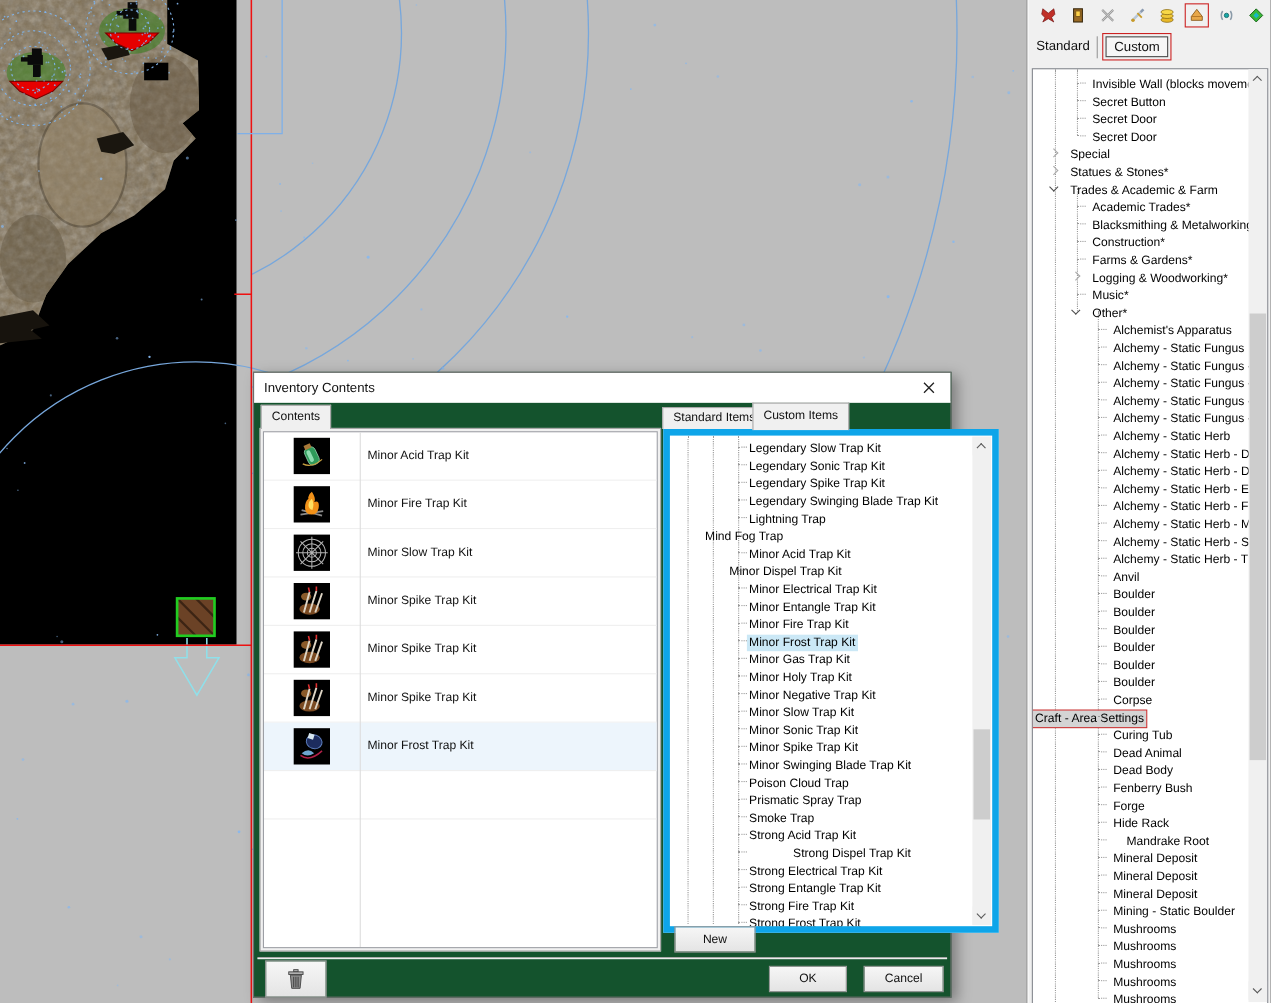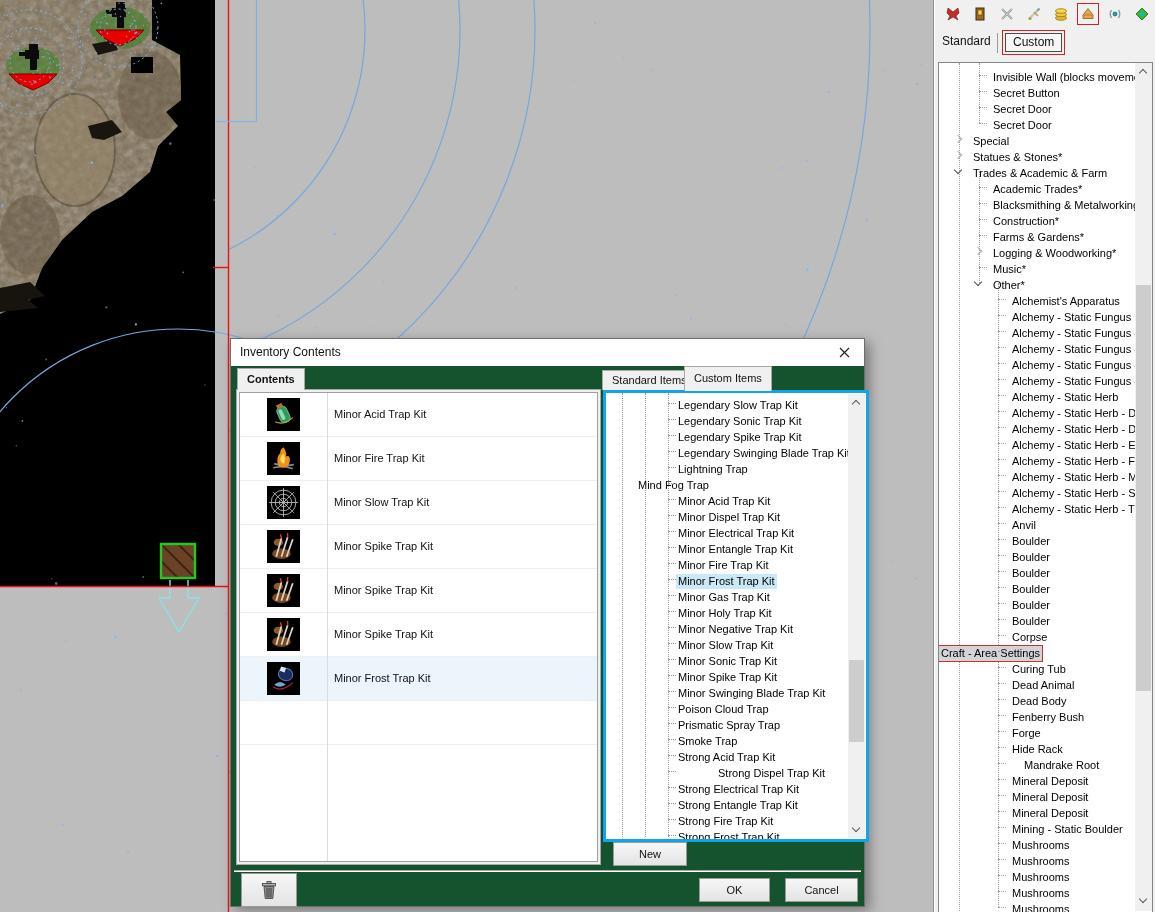--- a/index.html
+++ b/index.html
@@ -10,34 +10,34 @@
   
   #dlg{position:absolute;left:230px;top:338px;width:633px;height:567px;background:#14532d;
        border:1px solid #6e6e6e;box-shadow:5px 4px 12px rgba(0,0,0,.35);}
   #dlg-title{position:absolute;left:0;top:0;right:0;height:26px;background:#ffffff;
              border-bottom:1px solid #ffffff;}
   #dlg-title .txt{position:absolute;left:9px;top:6px;font-size:12px;color:#111;}
   #dlg-close{position:absolute;right:3px;top:2px;width:34px;height:22px;display:flex;
              align-items:center;justify-content:center;cursor:pointer;}
   .tab{position:absolute;background:#f0f0f0;border:1px solid #a8a8a8;border-bottom:none;
        font-size:11px;line-height:20px;padding:0 9px;color:#111;}
-  #tab-contents{left:6px;top:29px;height:21px;z-index:4;font-weight:bold;}
+  #tab-contents{left:6px;top:29px;height:21px;z-index:4;}
   #tab-standard-items{left:371px;top:31px;height:19px;z-index:2;line-height:18px;}
   #tab-custom-items{left:453px;top:27px;height:24px;z-index:4;background:#f0f0f0;line-height:22px;}
   #left-page{position:absolute;left:5px;top:50px;width:363px;height:474px;
              border:1px solid #a8a8a8;background:#f0f0f0;z-index:3;}
   #inv-list{position:absolute;left:2px;top:2px;width:357px;height:468px;background:#fff;
             border:1px solid #9d9fa5;overflow:hidden;}
   #inv-col-sep{position:absolute;left:87px;top:0;bottom:0;width:1px;background:#dcdcdc;}
   .inv-row{position:relative;height:43px;border-bottom:1px solid #efefef;}
   .inv-row.sel{background:#edf5fc;}
   .inv-ico{position:absolute;left:27px;top:5px;width:33px;height:33px;background:#000;}
   .inv-lbl{position:absolute;left:94px;top:15px;font-size:11px;color:#111;white-space:nowrap;}
   #right-tree-panel{position:absolute;left:372px;top:51px;width:260px;height:446px;
-                    background:#fff;border:3px solid #0ea5e9;z-index:3;overflow:hidden;}
+                    background:#fff;border:6px solid #0ea5e9;z-index:3;overflow:hidden;padding-left:33px;}
   .dotv{position:absolute;width:1px;border-left:1px dotted #9a9a9a;}
   .trow{position:relative;height:16px;white-space:nowrap;}
   .trow .dash{position:absolute;top:8px;height:1px;border-top:1px dotted #9a9a9a;width:8px;}
   .trow .lbl{display:inline-block;font-size:11px;line-height:15px;padding:0 2px;color:#000;}
   .trow .lbl.sel{background:#cbe8f6;}
   .trow .lbl.redbox{background:#d4d4d4;outline:1px solid #c83232;}
   .chev{position:absolute;width:5px;height:5px;border:solid #a9a9a9;border-width:0 1.5px 1.5px 0;}
   .chev.c{transform:rotate(-45deg);top:5px;}
   .chev.e{border-color:#4d4d4d;transform:rotate(45deg);top:4px;}
   
@@ -488,21 +488,21 @@
       <div class="dotv" style="left:39px;top:0;height:444px;"></div>
       <div class="dotv" style="left:62px;top:0;height:444px;"></div>
       <div id="dlg-tree-rows">
           <div class="trow"><span class="dash" style="left:62px"></span><span class="lbl" style="margin-left:70px">Legendary Slow Trap Kit</span></div>
           <div class="trow"><span class="dash" style="left:62px"></span><span class="lbl" style="margin-left:70px">Legendary Sonic Trap Kit</span></div>
           <div class="trow"><span class="dash" style="left:62px"></span><span class="lbl" style="margin-left:70px">Legendary Spike Trap Kit</span></div>
           <div class="trow"><span class="dash" style="left:62px"></span><span class="lbl" style="margin-left:70px">Legendary Swinging Blade Trap Kit</span></div>
           <div class="trow"><span class="dash" style="left:62px"></span><span class="lbl" style="margin-left:70px">Lightning Trap</span></div>
           <div class="trow"><span class="dash" style="left:62px"></span><span class="lbl" style="margin-left:30px">Mind Fog Trap</span></div>
           <div class="trow"><span class="dash" style="left:62px"></span><span class="lbl" style="margin-left:70px">Minor Acid Trap Kit</span></div>
-          <div class="trow"><span class="dash" style="left:62px"></span><span class="lbl" style="margin-left:70px">Minor Dispel Trap Kit</span></div>
+          <div class="trow"><span class="dash" style="left:62px"></span><span class="lbl" style="margin-left:52px">Minor Dispel Trap Kit</span></div>
           <div class="trow"><span class="dash" style="left:62px"></span><span class="lbl" style="margin-left:70px">Minor Electrical Trap Kit</span></div>
           <div class="trow"><span class="dash" style="left:62px"></span><span class="lbl" style="margin-left:70px">Minor Entangle Trap Kit</span></div>
           <div class="trow"><span class="dash" style="left:62px"></span><span class="lbl" style="margin-left:70px">Minor Fire Trap Kit</span></div>
           <div class="trow"><span class="dash" style="left:62px"></span><span class="lbl sel" style="margin-left:70px">Minor Frost Trap Kit</span></div>
           <div class="trow"><span class="dash" style="left:62px"></span><span class="lbl" style="margin-left:70px">Minor Gas Trap Kit</span></div>
           <div class="trow"><span class="dash" style="left:62px"></span><span class="lbl" style="margin-left:70px">Minor Holy Trap Kit</span></div>
           <div class="trow"><span class="dash" style="left:62px"></span><span class="lbl" style="margin-left:70px">Minor Negative Trap Kit</span></div>
           <div class="trow"><span class="dash" style="left:62px"></span><span class="lbl" style="margin-left:70px">Minor Slow Trap Kit</span></div>
           <div class="trow"><span class="dash" style="left:62px"></span><span class="lbl" style="margin-left:70px">Minor Sonic Trap Kit</span></div>
           <div class="trow"><span class="dash" style="left:62px"></span><span class="lbl" style="margin-left:70px">Minor Spike Trap Kit</span></div>

